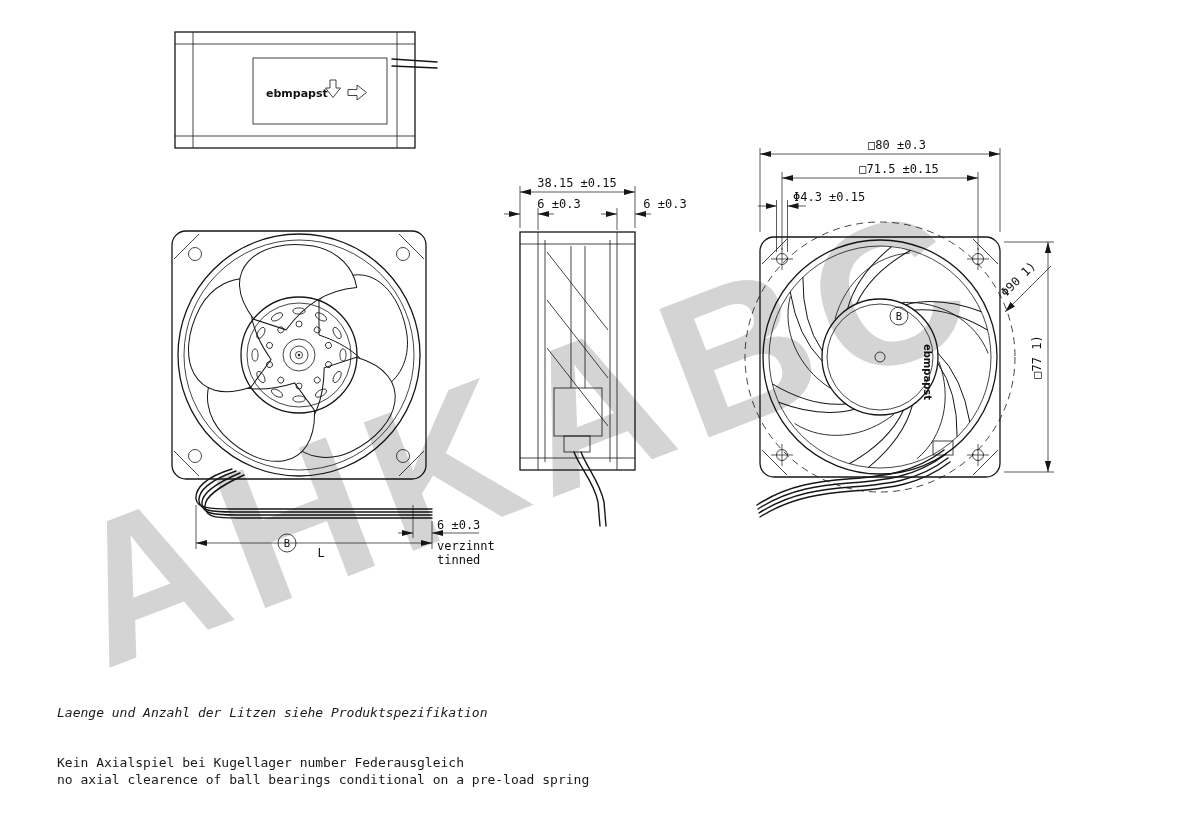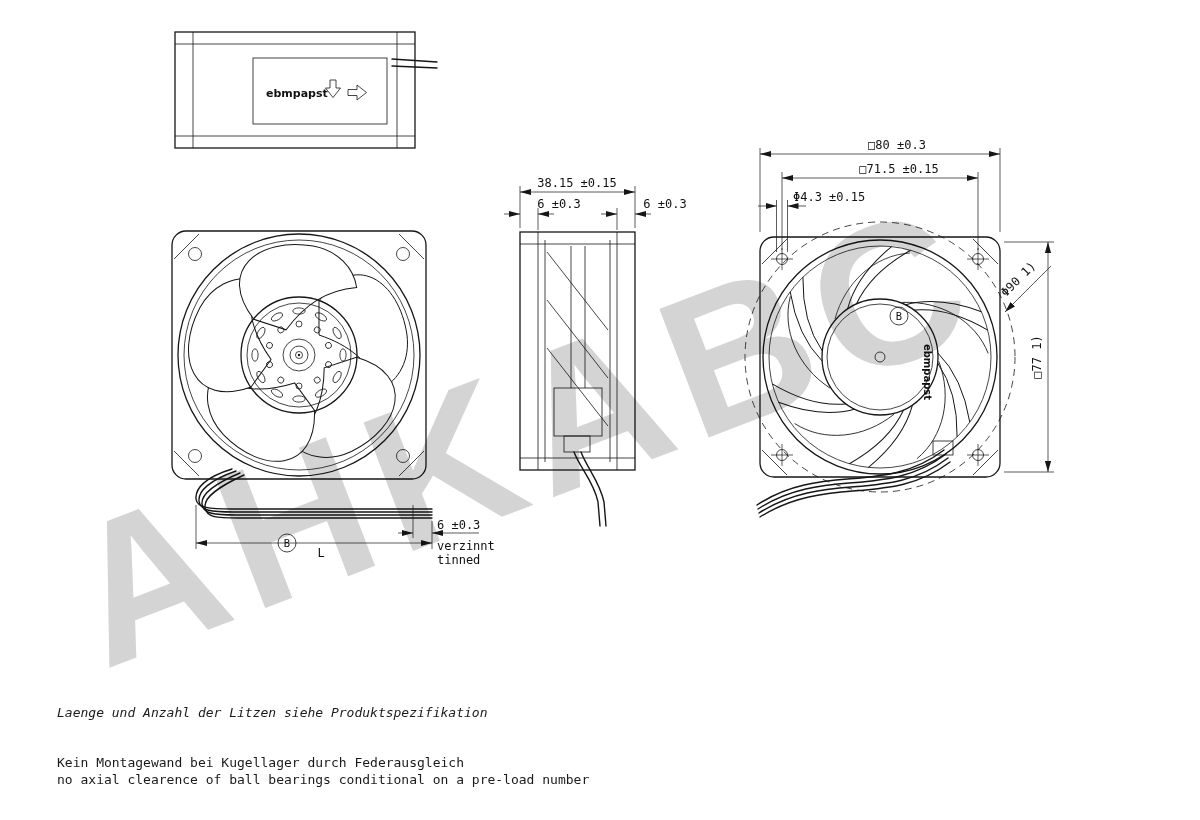--- a/index.html
+++ b/index.html
@@ -249,17 +249,17 @@
     <text class="dt" x="437" y="564">tinned</text>
   </g>
 </svg>
 
 <div class="watermark">AHKABC</div>
 
 <div class="note-block nb2">
   <div>Laenge und Anzahl der Litzen siehe Produktspezifikation</div>
 </div>
 <div class="note-block nb3">
-  <div>Kein Montagewand bei Kugellager durch Federausgleich</div>
-  <div>no axial clearence of ball bearings conditional on a pre-load number</div>
+  <div>Kein Axialspiel bei Kugellager number Federausgleich</div>
+  <div>no axial clearence of ball bearings conditional on a pre-load spring</div>
 </div>
 
 </div>
 
 </body></html>

